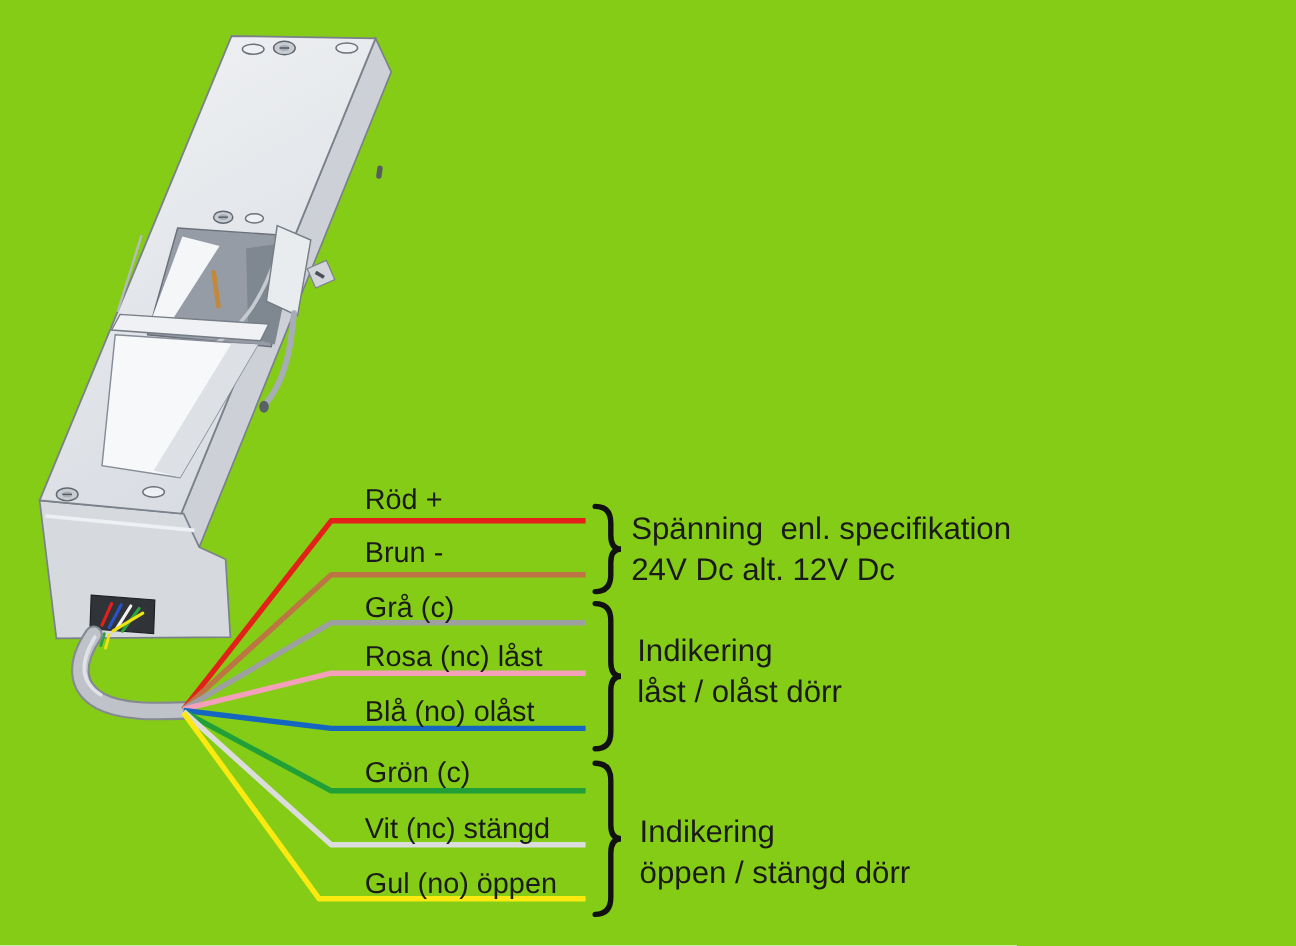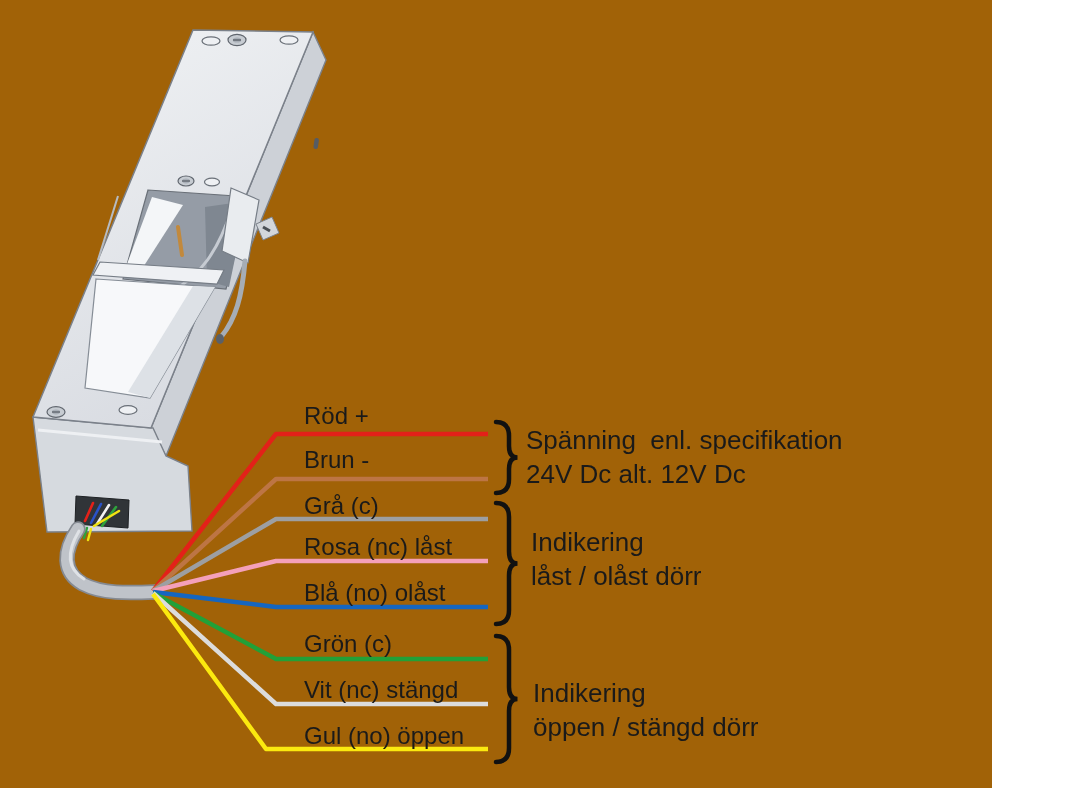--- a/index.html
+++ b/index.html
@@ -1,16 +1,16 @@
 <!DOCTYPE html>
 <html><head>
 <meta charset="utf-8">
 <style>
   html,body{margin:0;padding:0;background:#ffffff;}
-  .stage{position:relative;width:992px;height:788px;background:#a16207;overflow:hidden;
+  .stage{position:relative;width:1080px;height:788px;background:#84cc16;overflow:hidden;
          font-family:"Liberation Sans",sans-serif;}
   svg text{white-space:pre;font-family:"Liberation Sans",sans-serif;fill:#1a1a1a;}
   .wire-label{font-size:24px;}
   .group-text{font-size:26px;}
 </style>
 </head>
 <body>
 
 <div class="stage">
 <svg width="1080" height="788" viewBox="0 0 1080 788" xmlns="http://www.w3.org/2000/svg">

